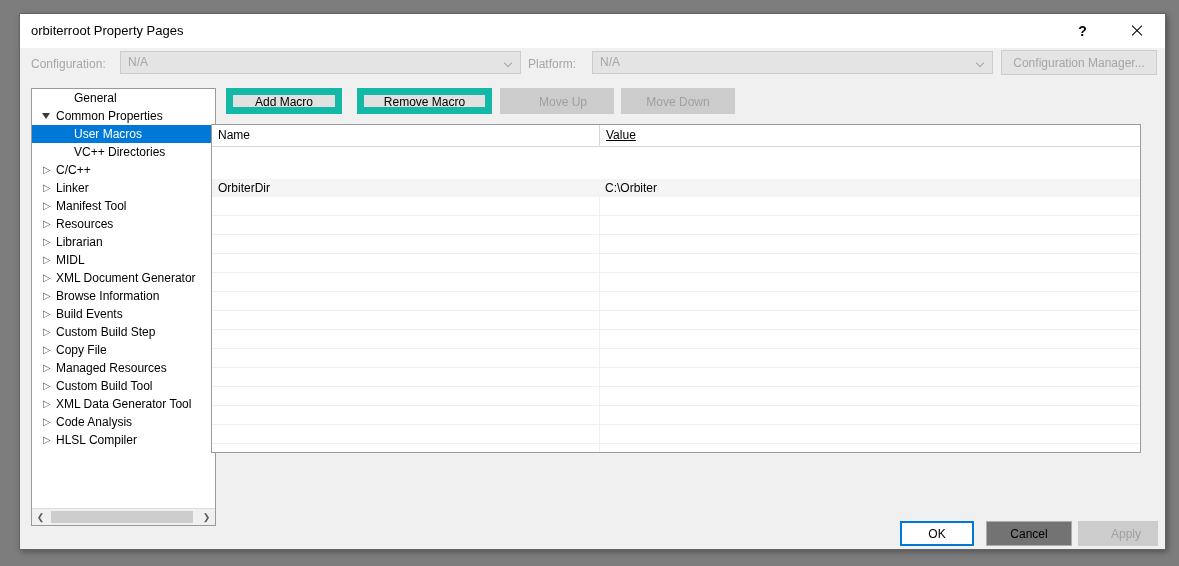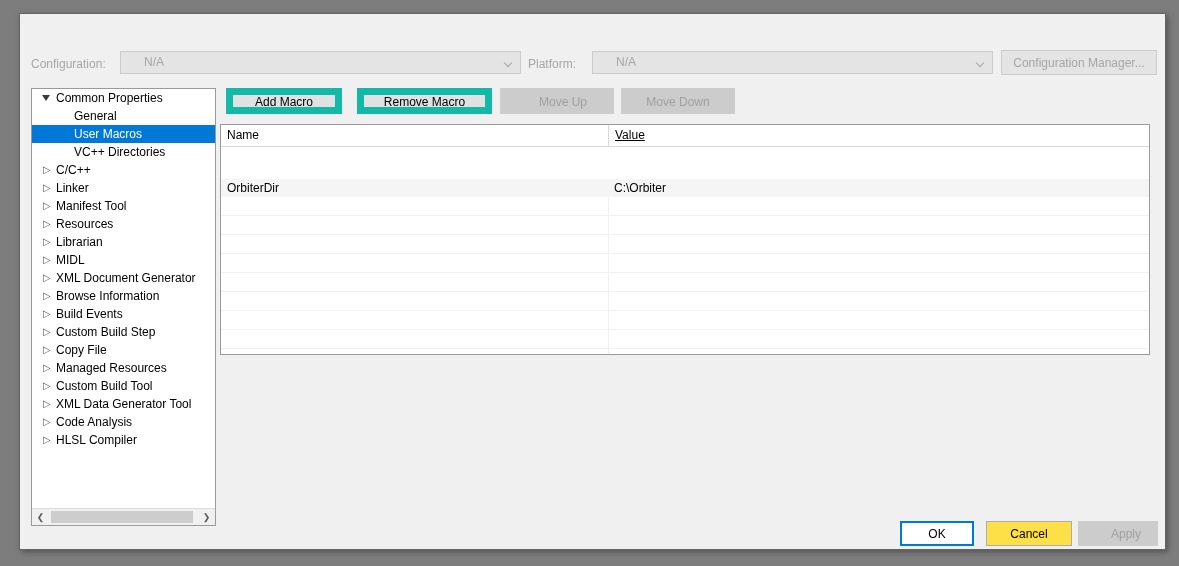--- a/index.html
+++ b/index.html
@@ -93,21 +93,21 @@
   .combo {
     position: absolute;
     top: 3px;
     height: 23px;
     background: #e4e4e4;
     border: 1px solid #cccccc;
     box-sizing: border-box;
     color: #a6a6a6;
     font-size: 12px;
     line-height: 21px;
-    padding-left: 23px;
+    padding-left: 7px;
     cursor: default;
   }
   .combo-configuration { left: 100px; width: 401px; }
   .combo-platform { left: 572px; width: 401px; }
   .combo .chev {
     position: absolute;
     right: 8px;
     top: 8px;
     width: 7px; height: 7px;
   }
@@ -263,24 +263,24 @@
     border-color: #cccccc;
     color: #a0a0a0;
   }
   .tb-add    { left: 0px;   width: 116px; }
   .tb-remove { left: 131px; width: 135px; }
   .tb-up     { left: 274px; width: 114px; padding-left: 12px; }
   .tb-down   { left: 395px; width: 114px; }
 
   .listview {
     position: absolute;
-    left: 200px;
+    left: 191px;
     top: 110px;
     width: 930px;
-    height: 231px;
+    height: 329px;
     background: #ffffff;
     border: 1px solid #9a9a9a;
     box-sizing: border-box;
     overflow: hidden;
   }
   .lv-header {
     position: relative;
     height: 21px;
     background: #ffffff;
     border-bottom: 1px solid #d9d9d9;
@@ -340,61 +340,70 @@
     color: #000;
     cursor: default;
     padding: 0;
   }
   .btn-ok {
     left: 880px;
     width: 74px;
     background: #ffffff;
     border: 2px solid #0078d7;
   }
-  .btn-cancel { left: 966px; width: 86px; background: #fde047; border: 1px solid #adadad; }
+  .btn-cancel { left: 966px; width: 86px; background: #737373; border: 1px solid #adadad; }
   .btn-apply {
     left: 1058px;
     width: 80px;
     background: #cccccc;
     border: 1px solid #cccccc;
     color: #a0a0a0;
     padding-left: 16px;
   }
 </style>
 </head>
 <body>
 
 <div class="dialog">
 
+  <div class="titlebar">
+    <div class="title-text">orbiterroot Property Pages</div>
+    <button class="caption-btn btn-help">
+      <span>?</span>
+    </button>
+    <button class="caption-btn btn-close">
+      <span class="glyph-x"></span>
+    </button>
+  </div>
 
   <div class="cfg-row">
     <div class="cfg-label lbl-configuration">Configuration:</div>
     <div class="combo combo-configuration">
       <span>N/A</span>
       <span class="chev"></span>
     </div>
     <div class="cfg-label lbl-platform">Platform:</div>
     <div class="combo combo-platform">
       <span>N/A</span>
       <span class="chev"></span>
     </div>
     <button class="cfgmgr-btn">Configuration Manager...</button>
   </div>
 
   <div class="tree-panel">
     <div class="tree-scroll" id="tree-scroll">
-        <div class="tree-item level0">
-          <span class="tw">
-            <span class="tri-open"></span>
-          </span>
-          <span class="lbl">Common Properties</span>
-        </div>
         <div class="tree-item level1">
           <span class="tw"></span>
           <span class="lbl">General</span>
+        </div>
+        <div class="tree-item level0">
+          <span class="tw">
+            <span class="tri-open"></span>
+          </span>
+          <span class="lbl">Common Properties</span>
         </div>
         <div class="tree-item level1 selected">
           <span class="tw"></span>
           <span class="lbl">User Macros</span>
         </div>
         <div class="tree-item level1">
           <span class="tw"></span>
           <span class="lbl">VC++ Directories</span>
         </div>
         <div class="tree-item level0">

